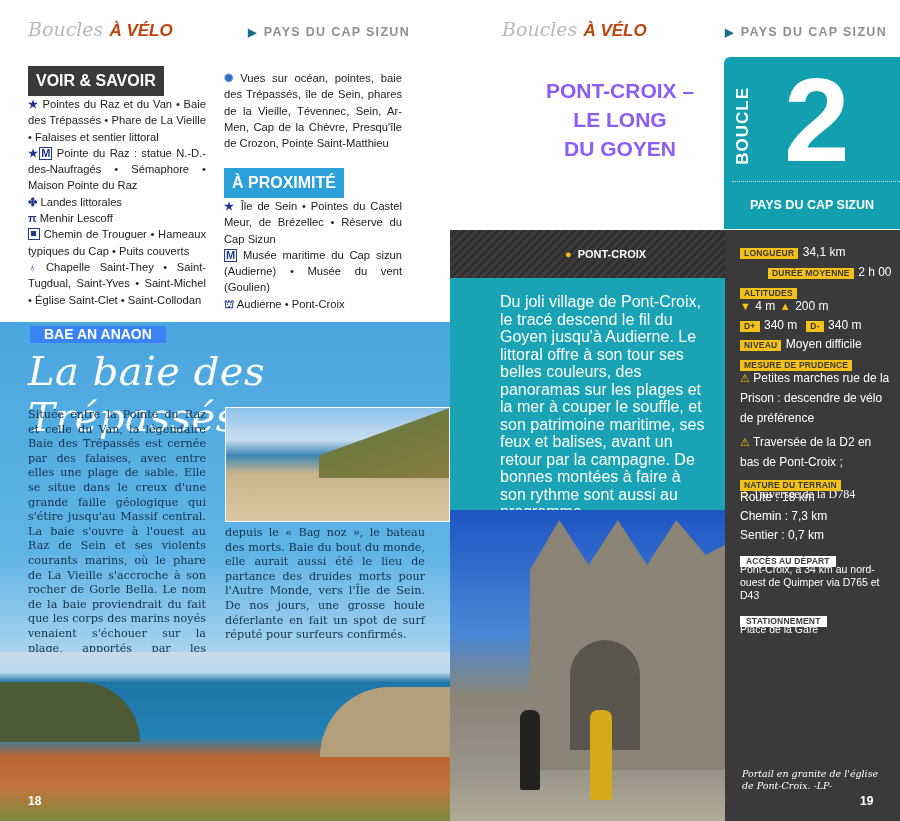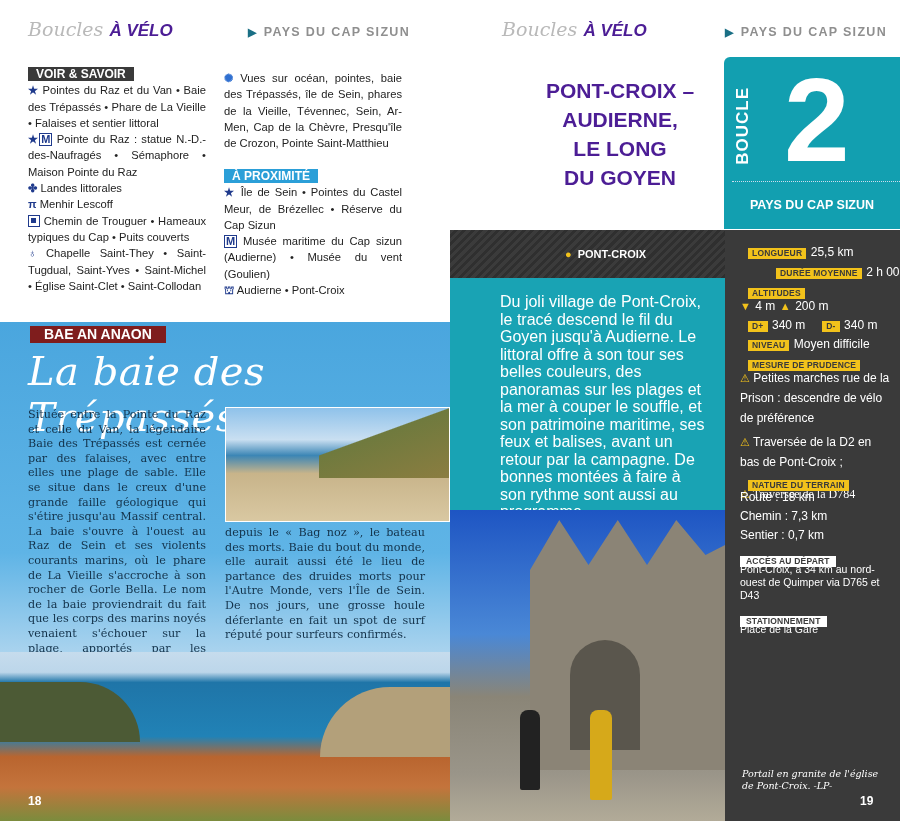--- a/index.html
+++ b/index.html
@@ -1,59 +1,59 @@
 <!DOCTYPE html>
 <html><head>
 <meta charset="utf-8">
 <style>
 *{box-sizing:border-box;margin:0;padding:0;}
 body{width:900px;height:821px;overflow:hidden;background:#fff;font-family:"Liberation Sans",sans-serif;position:relative;}
 .page{position:absolute;top:0;height:821px;overflow:hidden;}
 #left{left:0;width:450px;background:#fff;}
 #right{left:450px;width:450px;background:#fff;}
 .hdr-brand{position:absolute;top:18px;font-family:"DejaVu Serif",serif;font-style:italic;font-size:19px;color:#b9b9b9;}
-.hdr-brand b{font-family:"Liberation Sans",sans-serif;font-style:italic;font-weight:bold;font-size:17px;color:#4c1d95;}
+.hdr-brand b{font-family:"Liberation Sans",sans-serif;font-style:italic;font-weight:bold;font-size:17px;color:#c2410c;}
 .hdr-region{position:absolute;top:25px;font-size:12.5px;font-weight:bold;letter-spacing:1.3px;color:#8f8f8f;}
 .hdr-region .tri{color:#1a6f85;font-size:11px;margin-right:6px;}
-.tag{display:inline-block;font-weight:bold;font-size:12px;color:#fff;padding:0 8px;line-height:14px;}
+.tag{display:inline-block;font-weight:bold;font-size:16px;color:#fff;padding:8px 8px;line-height:14px;}
 .tag.dark{background:#3a3a3a;}
 .tag.blue{background:#2b9fd8;}
-.tag.red{background:#7f1d1d;font-size:14px;line-height:17px;padding:0 14px;}
+.tag.red{background:#3b82f6;font-size:14px;line-height:17px;padding:0 14px;}
 .col{position:absolute;font-family:"Liberation Sans",sans-serif;font-size:11.2px;line-height:16.3px;color:#222;text-align:justify;}
 .ic{color:#1f3a8c;font-weight:bold;}
 .boxM{display:inline-block;border:1.5px solid #1f3a8c;color:#1f3a8c;font-weight:bold;font-size:11px;line-height:11px;padding:0 1px;}
 .boxSq{display:inline-block;width:12px;height:12px;border:1.5px solid #1f3a8c;position:relative;vertical-align:-2px;}
 .boxSq::after{content:"";position:absolute;left:2px;top:2px;width:5px;height:5px;background:#1f3a8c;}
 #blue-panel{position:absolute;left:0;top:322px;width:450px;height:330px;background:linear-gradient(180deg,#4aa6de 0%,#5fb4e6 70%,#a9d3ee 100%);}
 .script-title{position:absolute;left:28px;top:348px;font-family:"DejaVu Serif",serif;font-style:italic;font-size:40px;color:#fff;letter-spacing:0.5px;}
 .article{position:absolute;font-family:"DejaVu Serif",serif;font-size:11.2px;line-height:14.6px;color:#13324a;text-align:justify;}
 #photo-beach{position:absolute;left:225px;top:407px;width:225px;height:115px;background:linear-gradient(180deg,#8fc2ea 0%,#c9dff1 28%,#3c86b5 42%,#c8b48a 58%,#d9c8a2 100%);border:1px solid #fff;}
 #photo-beach .cliff{position:absolute;right:0;top:0;width:130px;height:70px;background:linear-gradient(160deg,transparent 40%,#6f7a3e 41%,#8b7d40 100%);}
 #photo-sea{position:absolute;left:0;top:652px;width:450px;height:169px;background:linear-gradient(180deg,#c6dced 0%,#bcd6ea 12%,#1f75a8 18%,#2182b6 50%,#b9652f 62%,#c4743c 80%,#7b8c3d 100%);}
 #photo-sea .land-l{position:absolute;left:0;top:30px;width:140px;height:60px;background:#4c5a35;border-radius:0 60px 0 0;}
 #photo-sea .land-r{position:absolute;right:0;top:35px;width:130px;height:70px;background:#b3a07a;border-radius:70px 0 0 0;}
 .pagenum{position:absolute;font-weight:bold;font-size:12px;color:#fff;}
-.title-block{position:absolute;left:60px;top:76px;width:220px;text-align:center;font-weight:bold;font-size:21px;line-height:29px;color:#4c1d95;}
+.title-block{position:absolute;left:60px;top:76px;width:220px;text-align:center;font-weight:bold;font-size:21px;line-height:29px;color:#8b5cf6;}
 #boucle-box{position:absolute;left:274px;top:57px;width:176px;height:172px;background:#129fb0;border-radius:6px 0 0 0;}
 #boucle-box .word{position:absolute;left:9px;top:30px;writing-mode:vertical-rl;transform:rotate(180deg);font-weight:bold;font-size:17px;color:#fff;letter-spacing:1px;}
 #boucle-box .num{position:absolute;left:60px;top:-2px;font-weight:bold;font-size:118px;color:#fff;line-height:130px;}
 #boucle-box .dots{position:absolute;left:8px;right:0;top:124px;border-top:1px dotted #cde;}
 #boucle-box .region{position:absolute;left:0;right:0;top:141px;text-align:center;font-weight:bold;font-size:12.5px;color:#fff;}
 #dark-strip{position:absolute;left:0;top:230px;width:275px;height:52px;background:repeating-linear-gradient(135deg,#3b3b3b 0 3px,#2f2f2f 3px 6px);}
 #dark-strip .lbl{position:absolute;left:115px;top:18px;font-weight:bold;font-size:11px;color:#fff;}
 #dark-strip .bullet{color:#f2c21b;margin-right:6px;}
 #teal-text{position:absolute;left:0;top:278px;width:275px;height:232px;background:#19a3b4;}
 #teal-text p{position:absolute;left:50px;top:15px;width:210px;font-size:16px;line-height:17.5px;color:#fff;}
 #photo-church{position:absolute;left:0;top:510px;width:275px;height:311px;background:linear-gradient(180deg,#1e55c3 0%,#4a88d6 40%,#8a8577 60%,#9a9589 85%,#b2ab98 100%);}
 #photo-church .tower{position:absolute;left:80px;top:10px;width:195px;height:250px;background:#8b8476;clip-path:polygon(0 100%,0 20%,15% 0,30% 18%,45% 0,60% 18%,75% 0,90% 14%,100% 10%,100% 100%);}
 #photo-church .arch{position:absolute;left:120px;top:130px;width:70px;height:110px;background:#5a564d;border-radius:35px 35px 0 0;}
 #photo-church .p1{position:absolute;left:70px;top:200px;width:20px;height:80px;background:#222;border-radius:8px 8px 2px 2px;}
 #photo-church .p2{position:absolute;left:140px;top:200px;width:22px;height:90px;background:#d6a91a;border-radius:8px 8px 2px 2px;}
 #side-dark{position:absolute;left:275px;top:230px;width:175px;height:591px;background:#3a3a3a;}
-.ylab{display:inline-block;background:#f2c21b;color:#3a3a3a;font-weight:bold;font-size:8.5px;line-height:11px;padding:0 4px;letter-spacing:0.2px;margin-left:8px;}
+.ylab{display:inline-block;background:#f2c21b;color:#3a3a3a;font-weight:bold;font-size:8.5px;line-height:11px;padding:0 4px;letter-spacing:0.2px;}
 .wlab{display:inline-block;background:#fff;color:#3a3a3a;font-weight:bold;font-size:8.5px;line-height:11px;padding:0 6px;letter-spacing:0.2px;}
 .sv{color:#fff;font-size:12px;}
 .row{position:absolute;left:15px;white-space:nowrap;}
 .warn{color:#f2c21b;font-size:11px;}
 .caption{position:absolute;left:292px;top:768px;font-family:"DejaVu Serif",serif;font-style:italic;font-size:9.5px;line-height:12px;color:#fff;}
 </style>
 </head>
 <body>
 
 <div id="left" class="page">
@@ -104,21 +104,20 @@
   <div class="hdr-brand" style="left:52px;">
     <span>Boucles</span>
     <b>À VÉLO</b>
   </div>
   <div class="hdr-region" style="left:275px;">
     <span class="tri">▶</span><span>PAYS DU CAP SIZUN</span>
   </div>
 
   <div class="title-block">
     <div>PONT-CROIX –</div>
-    <div>AUDIERNE,</div>
     <div>LE LONG</div>
     <div>DU GOYEN</div>
   </div>
 
   <div id="boucle-box">
     <div class="word">BOUCLE</div>
     <div class="num">2</div>
     <div class="dots"></div>
     <div class="region">PAYS DU CAP SIZUN</div>
   </div>
@@ -130,21 +129,21 @@
     <p>Du joli village de Pont-Croix, le tracé descend le fil du Goyen jusqu'à Audierne. Le littoral offre à son tour ses belles couleurs, des panoramas sur les plages et la mer à couper le souffle, et son patrimoine maritime, ses feux et balises, avant un retour par la campagne. De bonnes montées à faire à son rythme sont aussi au programme.</p>
   </div>
   <div id="photo-church">
     <div class="tower"></div>
     <div class="arch"></div>
     <div class="p1"></div>
     <div class="p2"></div>
   </div>
 
   <div id="side-dark">
-    <div class="row" style="top:12px;"><span class="ylab">LONGUEUR</span> <span class="sv">25,5 km</span></div>
+    <div class="row" style="top:12px;"><span class="ylab">LONGUEUR</span> <span class="sv">34,1 km</span></div>
     <div class="row" style="top:32px;padding-left:28px;"><span class="ylab">DURÉE MOYENNE</span> <span class="sv">2 h 00</span></div>
     <div class="row" style="top:52px;"><span class="ylab">ALTITUDES</span></div>
     <div class="row" style="top:66px;"><span class="warn">▼</span> <span class="sv">4 m</span> <span class="warn">▲</span> <span class="sv">200 m</span></div>
     <div class="row" style="top:85px;"><span class="ylab">D+</span> <span class="sv">340 m</span> &nbsp;<span class="ylab">D-</span> <span class="sv">340 m</span></div>
     <div class="row" style="top:104px;text-align:right;"><span class="ylab">NIVEAU</span> <span class="sv">Moyen difficile</span></div>
     <div class="row" style="top:124px;"><span class="ylab">MESURE DE PRUDENCE</span></div>
     <div style="position:absolute;left:15px;top:138px;width:150px;font-size:12px;line-height:20px;color:#fff;">
       <div><span class="warn">⚠</span> <span>Petites marches rue de la Prison : descendre de vélo de préférence</span></div>
       <div style="margin-top:4px;"><span class="warn">⚠</span> <span>Traversée de la D2 en bas de Pont-Croix ;</span></div>
       <div style="margin-top:12px;font-family:Liberation Serif, serif;"><span class="warn">⚠</span> <span>Traversée de la D784</span></div>

